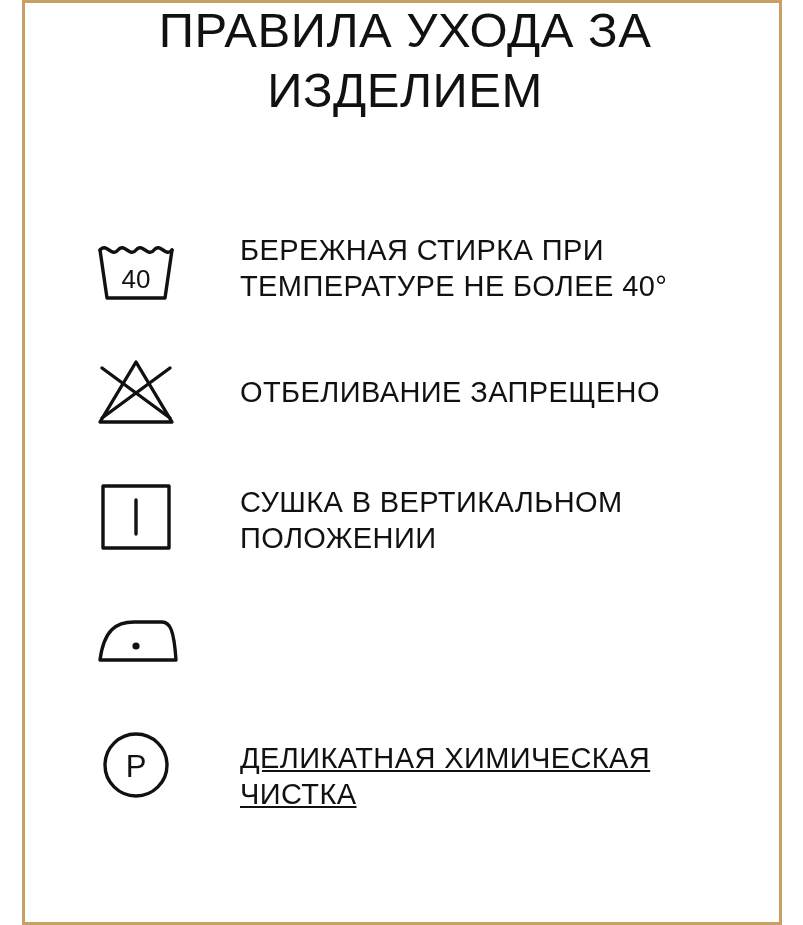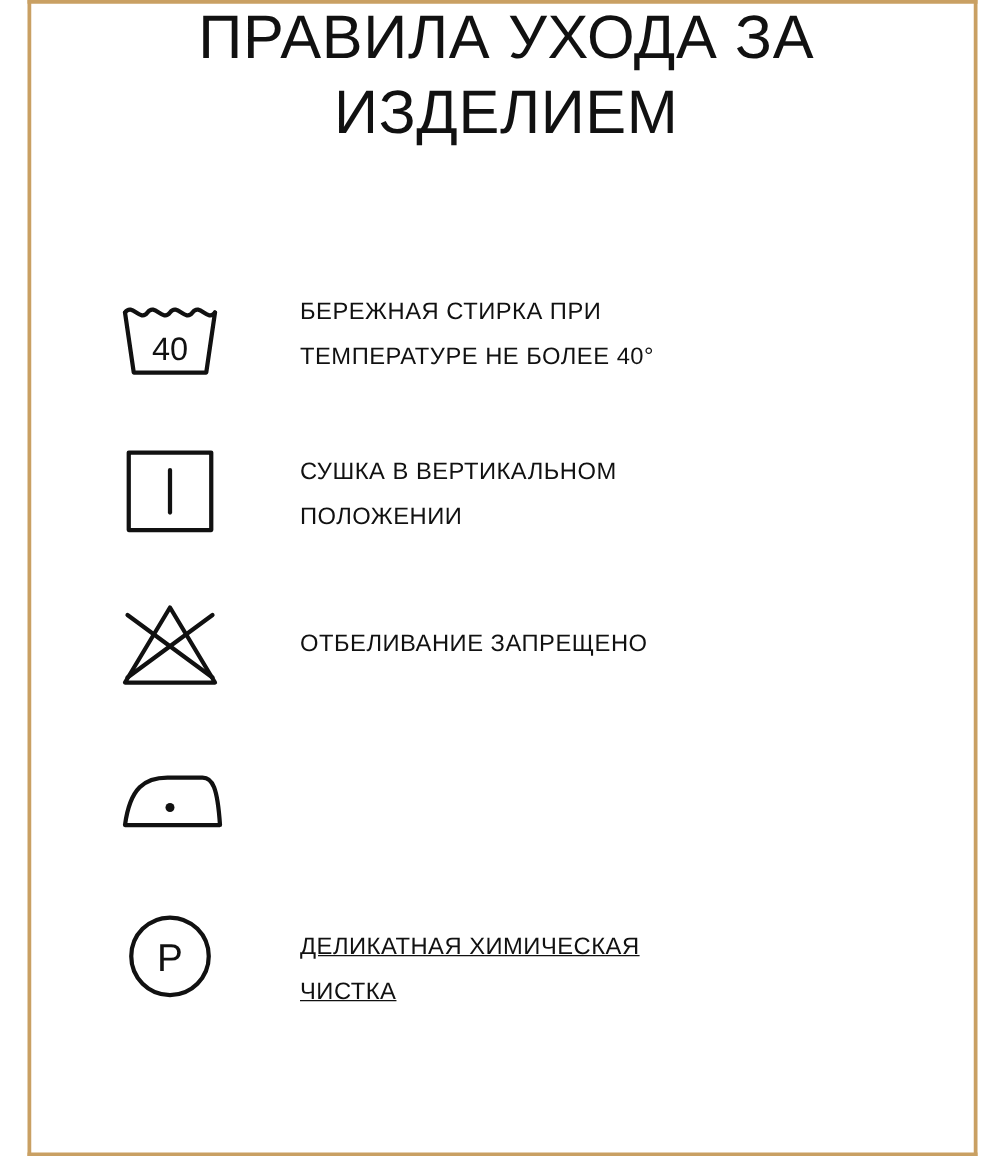--- a/index.html
+++ b/index.html
@@ -90,21 +90,21 @@
     display: flex;
     align-items: center;
     justify-content: flex-start;
     padding-top: 2px;
   }
   .sym svg { display: block; }
 
   .label {
     flex: 1 1 auto;
     padding-left: 52px;
-    font-size: 19px;
+    font-size: 29px;
     line-height: 36px;
     letter-spacing: 0.4px;
     color: #111111;
     white-space: pre-line;
     padding-top: 6px;
   }
   .row-wash .label   { padding-top: 4px; }
   .row-bleach .label { padding-top: 22px; }
   .row-dry .label    { padding-top: 8px; }
   .row-iron .label   { padding-top: 12px; }
@@ -130,40 +130,40 @@
         <svg width="92" height="78" viewBox="0 0 92 78" fill="none" stroke="#111111" stroke-width="3.4" stroke-linecap="round" stroke-linejoin="round">
           <path d="M10 20 L17 68 L75 68 L82 20"></path>
           <path d="M10 20 C16 12, 22 28, 28 20 C34 12, 40 28, 46 20 C52 12, 58 28, 64 20 C70 12, 76 28, 82 20"></path>
           <text x="46" y="58" font-family="'Liberation Sans', sans-serif" font-size="26" fill="#111111" stroke="none" text-anchor="middle">40</text>
         </svg>
       </div>
       <div class="label">БЕРЕЖНАЯ СТИРКА ПРИ
 ТЕМПЕРАТУРЕ НЕ БОЛЕЕ 40°</div>
     </div>
 
+    <div class="row row-bleach">
+      <div class="sym">
+        <svg width="92" height="78" viewBox="0 0 92 78" fill="none" stroke="#111111" stroke-width="3.4" stroke-linecap="round" stroke-linejoin="round">
+          <path d="M46 8 L82 68 L10 68 Z"></path>
+          <path d="M12 14 L80 64"></path>
+          <path d="M80 14 L12 64"></path>
+        </svg>
+      </div>
+      <div class="label">ОТБЕЛИВАНИЕ ЗАПРЕЩЕНО</div>
+    </div>
+
     <div class="row row-dry">
       <div class="sym">
         <svg width="92" height="78" viewBox="0 0 92 78" fill="none" stroke="#111111" stroke-width="3.4" stroke-linecap="round" stroke-linejoin="round">
           <rect x="13" y="8" width="66" height="62"></rect>
           <path d="M46 22 L46 56"></path>
         </svg>
       </div>
       <div class="label">СУШКА В ВЕРТИКАЛЬНОМ
 ПОЛОЖЕНИИ</div>
-    </div>
-
-    <div class="row row-bleach">
-      <div class="sym">
-        <svg width="92" height="78" viewBox="0 0 92 78" fill="none" stroke="#111111" stroke-width="3.4" stroke-linecap="round" stroke-linejoin="round">
-          <path d="M46 8 L82 68 L10 68 Z"></path>
-          <path d="M12 14 L80 64"></path>
-          <path d="M80 14 L12 64"></path>
-        </svg>
-      </div>
-      <div class="label">ОТБЕЛИВАНИЕ ЗАПРЕЩЕНО</div>
     </div>
 
     <div class="row row-iron">
       <div class="sym">
         <svg width="92" height="78" viewBox="0 0 92 78" fill="none" stroke="#111111" stroke-width="3.4" stroke-linecap="round" stroke-linejoin="round">
           <path d="M10 58 C14 28, 26 20, 44 20 L72 20 C80 20, 84 28, 86 58 Z"></path>
           <circle cx="46" cy="44" r="3.6" fill="#111111" stroke="none"></circle>
         </svg>
       </div>
     </div>

